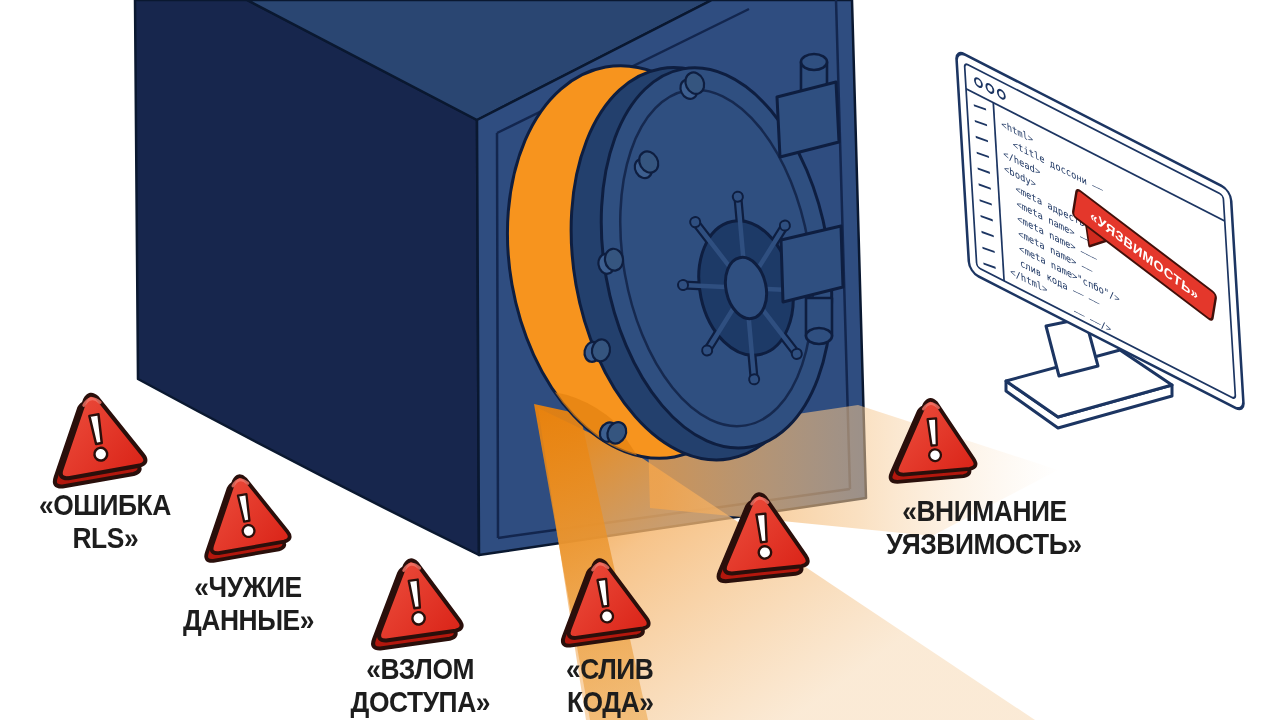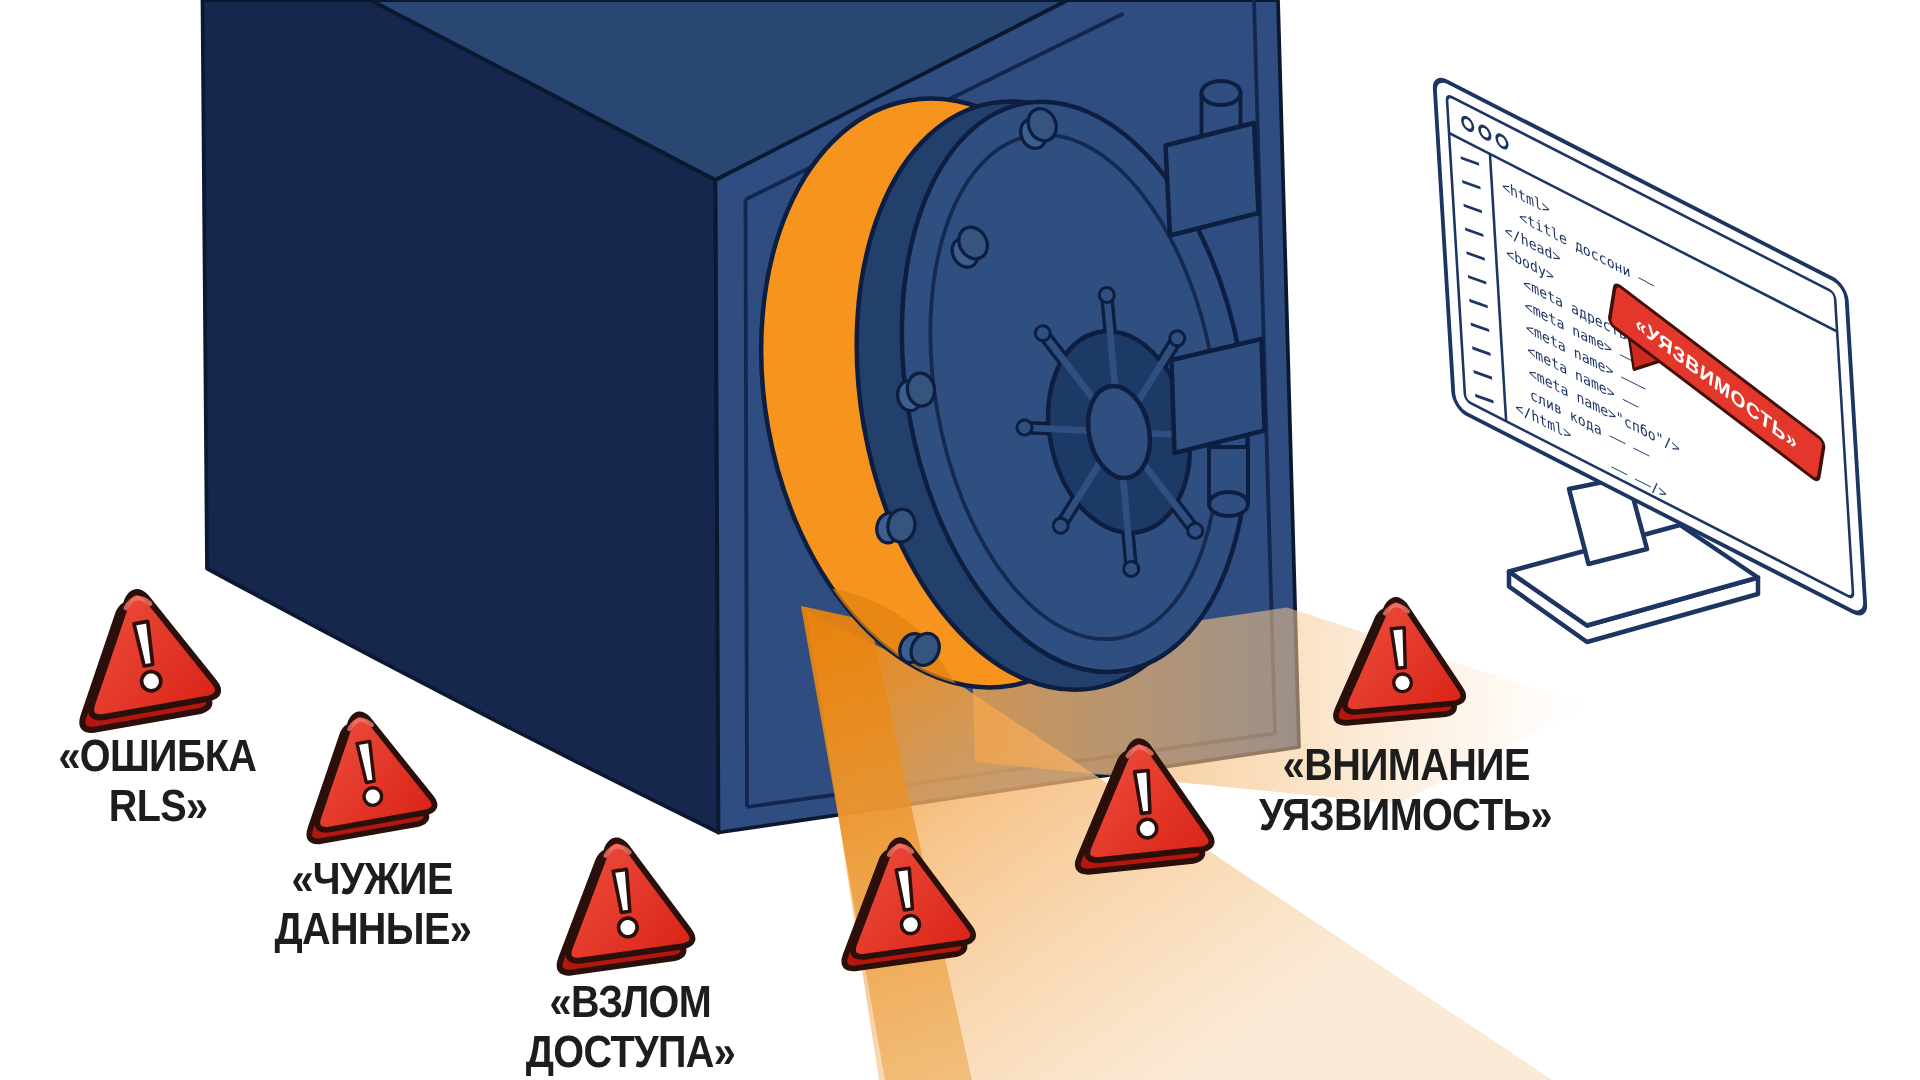--- a/index.html
+++ b/index.html
@@ -213,18 +213,22 @@
   <span class="cond"><span>RLS»</span></span>
 </div>
 <div class="warn-label" style="left:420px;top:652px;">
   <span class="cond"><span>«ВЗЛОМ</span></span><br>
   <span class="cond"><span>ДОСТУПА»</span></span>
 </div>
 <div class="warn-label" style="left:248px;top:570px;">
   <span class="cond"><span>«ЧУЖИЕ</span></span><br>
   <span class="cond"><span>ДАННЫЕ»</span></span>
 </div>
-<div class="warn-label" style="left:937px;top:494px;">
+<div class="warn-label" style="left:610px;top:652px;">
+  <span class="cond"><span>«СЛИВ</span></span><br>
+  <span class="cond"><span>КОДА»</span></span>
+</div>
+<div class="warn-label" style="left:984px;top:494px;">
   <span class="cond"><span>«ВНИМАНИЕ</span></span><br>
   <span class="cond"><span>УЯЗВИМОСТЬ»</span></span>
 </div>
 
 </div>
 
 </body></html>

